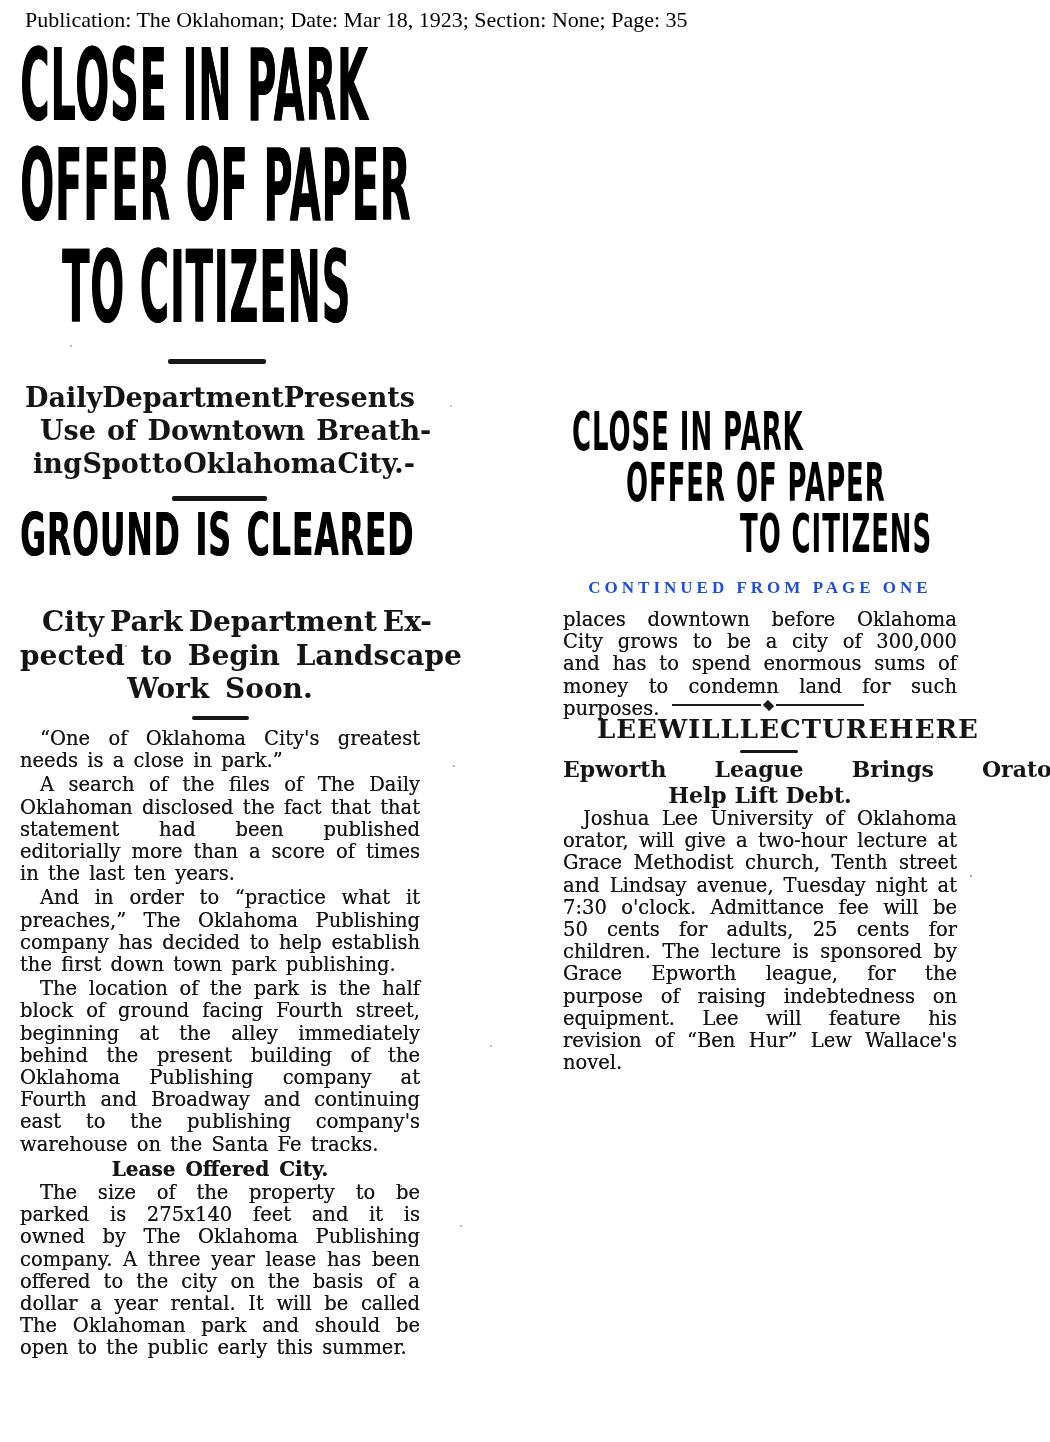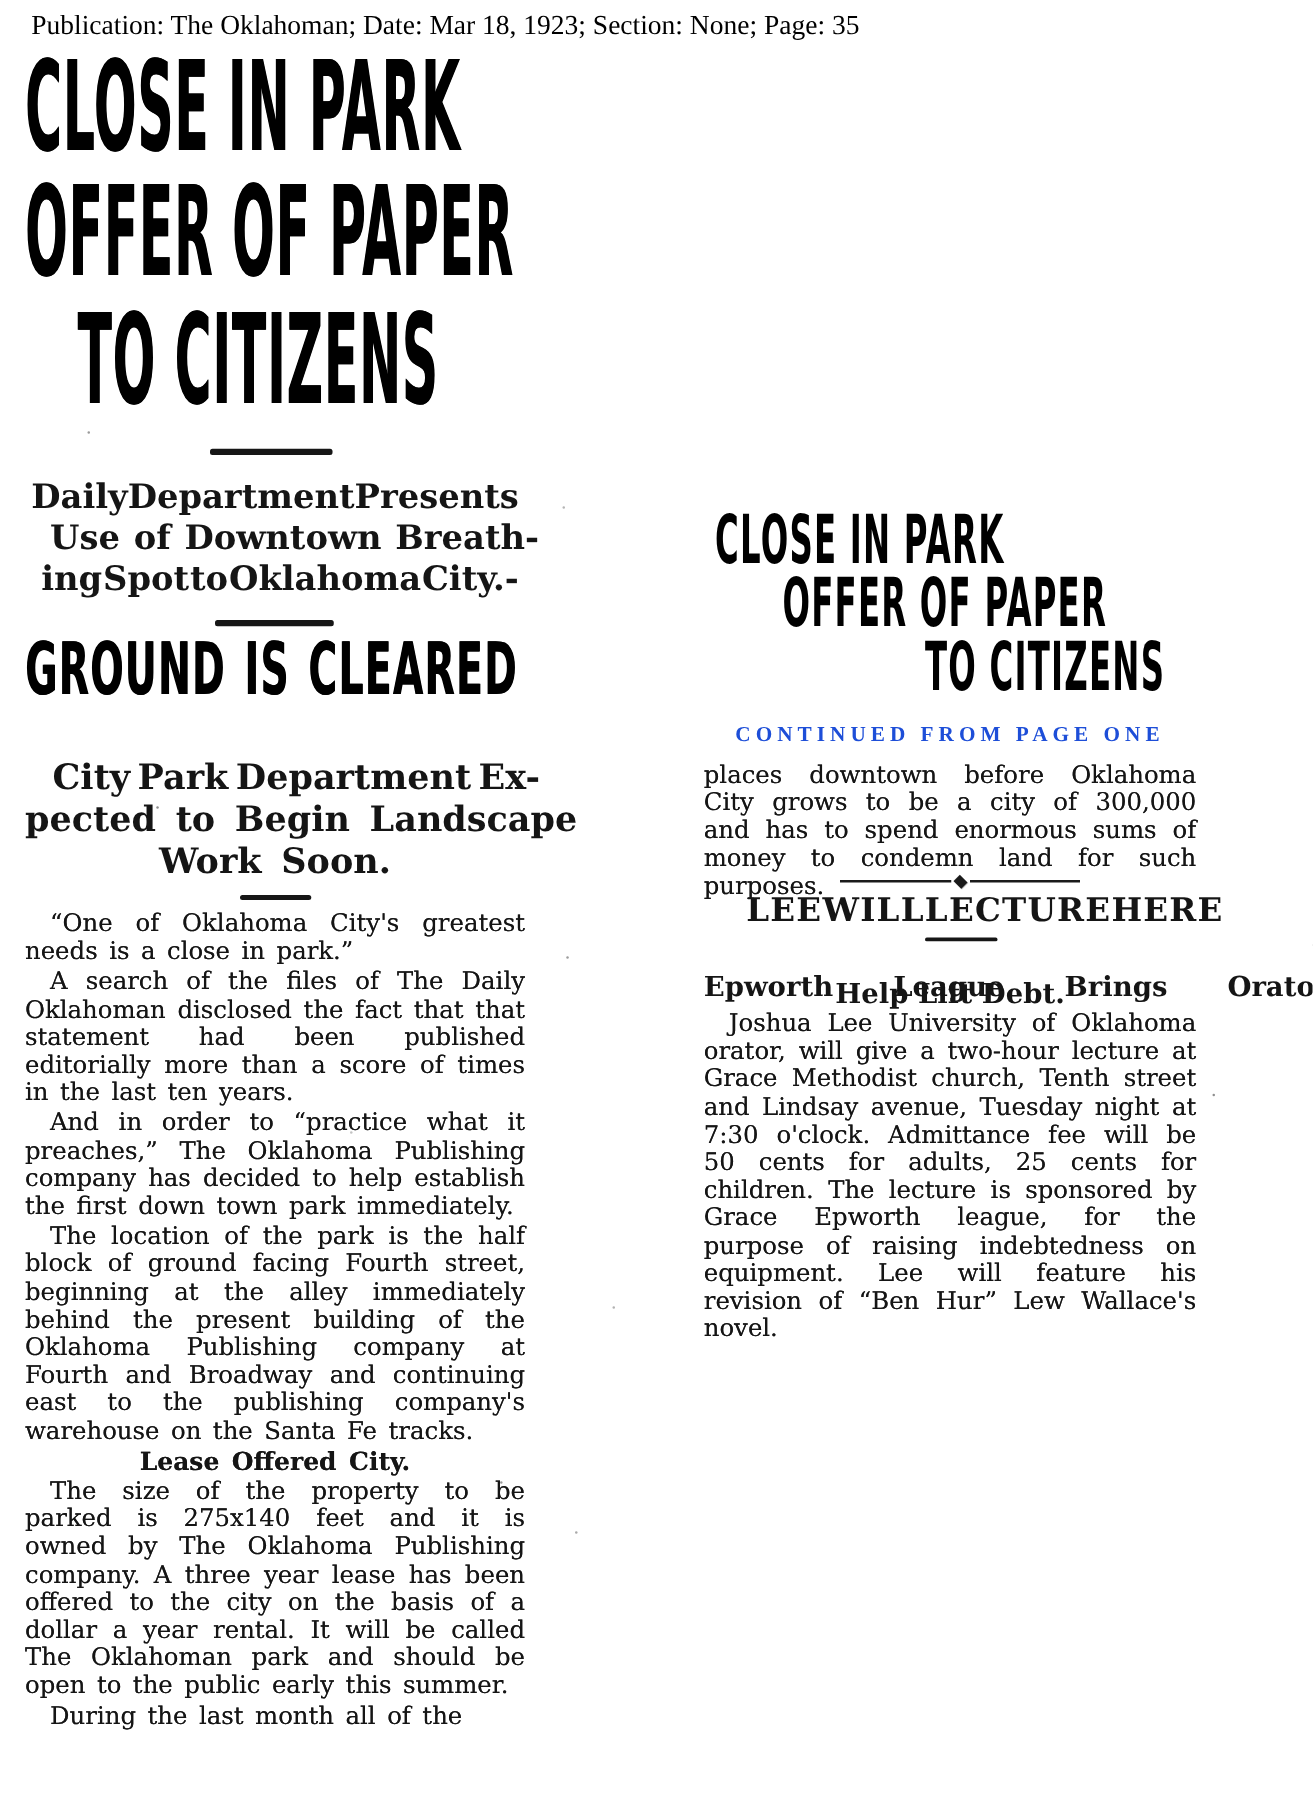--- a/index.html
+++ b/index.html
@@ -138,25 +138,24 @@
   <span>Ex-</span>
 </div>
 <div class="abs centerline" style="left:20px; top:639px; width:400px; font-size:28px; word-spacing:6px;">pected to Begin Landscape</div>
 <div class="abs centerline" style="left:20px; top:672px; width:400px; font-size:28px; word-spacing:6px;">Work Soon.</div>
 
 <div class="abs rule" style="left:192px; top:716px; width:57px; height:4px;"></div>
 
 <div class="abs bodycopy" style="left:20px; top:726px; width:400px;">
   <p>“One of Oklahoma City's greatest needs is a close in park.”</p>
   <p>A search of the files of The Daily Oklahoman disclosed the fact that that statement had been published editorially more than a score of times in the last ten years.</p>
-  <p>And in order to “practice what it preaches,” The Oklahoma Publishing company has decided to help establish the first down town park immediately.</p>
+  <p>And in order to “practice what it preaches,” The Oklahoma Publishing company has decided to help establish the first down town park publishing.</p>
   <p>The location of the park is the half block of ground facing Fourth street, beginning at the alley immediately behind the present building of the Oklahoma Publishing company at Fourth and Broadway and continuing east to the publishing company's warehouse on the Santa Fe tracks.</p>
   <p class="inlinehead">Lease Offered City.</p>
   <p>The size of the property to be parked is 275x140 feet and it is owned by The Oklahoma Publishing company. A three year lease has been offered to the city on the basis of a dollar a year rental. It will be called The Oklahoman park and should be open to the public early this summer.</p>
-  <p>During the last month all of the</p>
 </div>
 
 <div class="abs rhead" style="left:572px; top:405px;">CLOSE IN PARK</div>
 <div class="abs rhead" style="left:626px; top:456px;">OFFER OF PAPER</div>
 <div class="abs rhead" style="left:740px; top:507px;">TO CITIZENS</div>
 
 <div class="abs continued" style="left:560px; top:578px; width:400px;">CONTINUED FROM PAGE ONE</div>
 
 <div class="abs bodycopy" style="left:563px; top:607px; width:394px;">
   <p style="text-indent:0;">places downtown before Oklahoma City grows to be a city of 300,000 and has to spend enormous sums of money to condemn land for such purposes.</p>
@@ -170,21 +169,21 @@
 
 <div class="abs sectionhead" style="left:597px; top:714px; width:344px;">
   <span>LEE</span>
   <span>WILL</span>
   <span>LECTURE</span>
   <span>HERE</span>
 </div>
 
 <div class="abs rule" style="left:740px; top:750px; width:58px; height:3px;"></div>
 
-<div class="abs rsubhead" style="left:563px; top:778px; width:392px;gap:48px;">
+<div class="abs rsubhead" style="left:563px; top:757px; width:392px;gap:48px;">
   <span>Epworth</span>
   <span>League</span>
   <span>Brings</span>
   <span>Orator</span>
   <span>To</span>
 </div>
 <div class="abs centerline" style="left:560px; top:782px; width:400px; font-size:22px;">Help Lift Debt.</div>
 
 <div class="abs bodycopy" style="left:563px; top:806px; width:394px;">
   <p>Joshua Lee University of Oklahoma orator, will give a two-hour lecture at Grace Methodist church, Tenth street and Lindsay avenue, Tuesday night at 7:30 o'clock. Admittance fee will be 50 cents for adults, 25 cents for children. The lecture is sponsored by Grace Epworth league, for the purpose of raising indebtedness on equipment. Lee will feature his revision of “Ben Hur” Lew Wallace's novel.</p>

